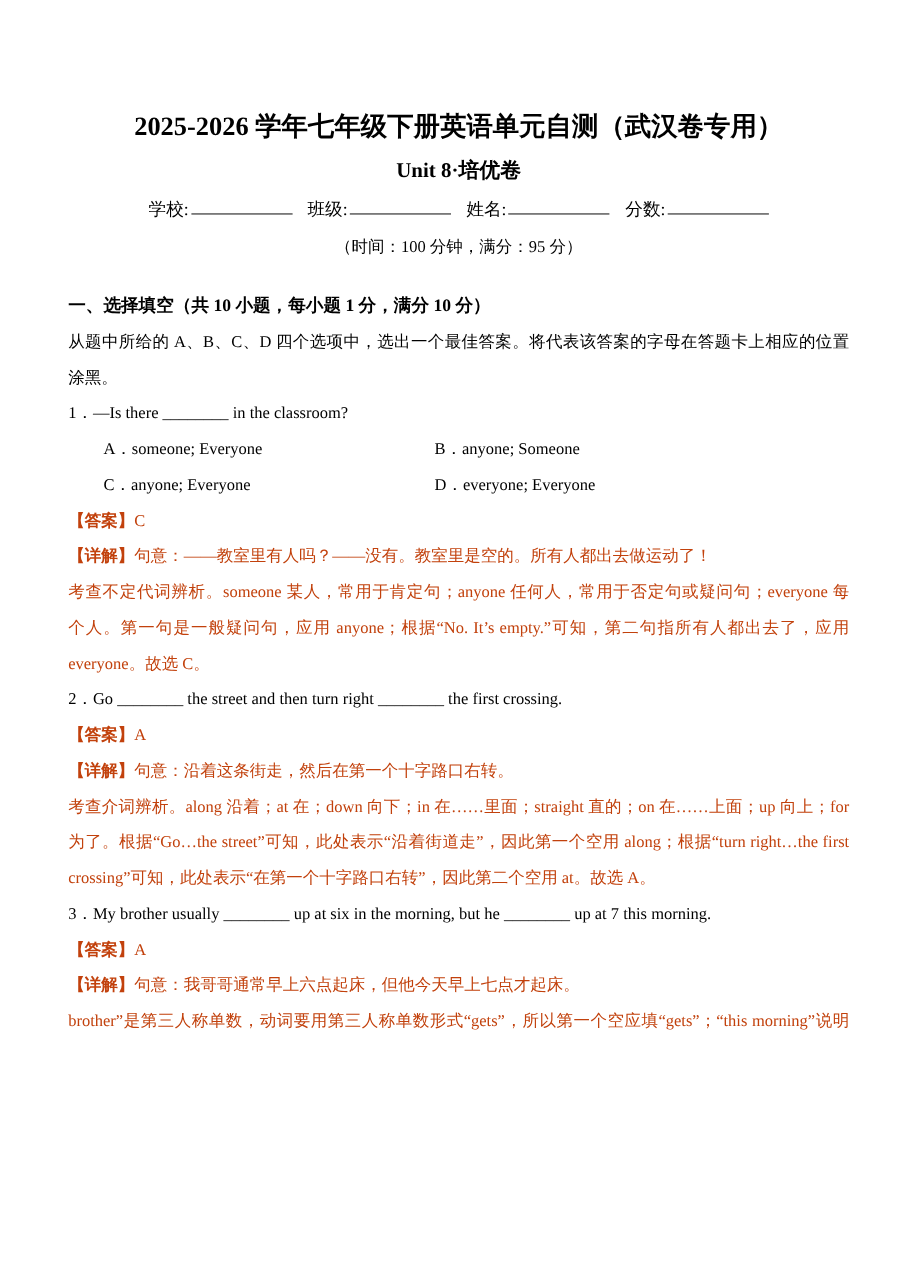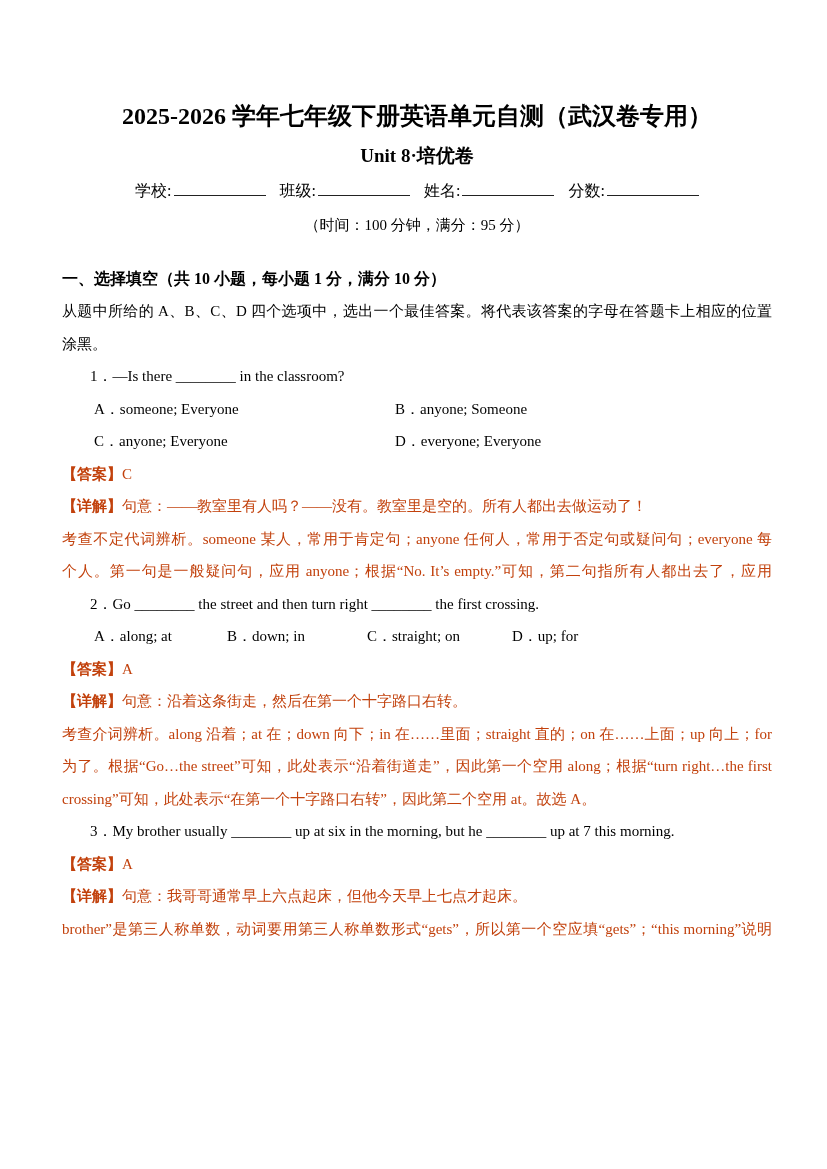--- a/index.html
+++ b/index.html
@@ -47,21 +47,21 @@
   .sec-heading {
     margin-top:20px;
     height:33px; line-height:33px;
     font-size:16px; font-weight:bold;
     white-space:nowrap;
   }
   .line {
     height:32.5px; line-height:32.5px;
     font-size:15px;
   }
-  .nw { white-space:nowrap;margin-left:28px; }
+  .nw { white-space:nowrap; }
   .just {
     text-align:justify;
     text-align-last:justify;
     text-justify:inter-character;
   }
   .red { color:#c2410c; }
   .b { font-weight:bold; }
   .opts {
     position:relative;
     height:32.5px; line-height:32.5px;
@@ -103,28 +103,23 @@
     <span class="opt-b2">D．everyone; Everyone</span>
   </div>
   <div class="line red">
     <span class="b">【答案】</span><span>C</span>
   </div>
   <div class="line red">
     <span class="b">【详解】</span><span>句意：——教室里有人吗？——没有。教室里是空的。所有人都出去做运动了！</span>
   </div>
   <div class="line red just">考查不定代词辨析。someone 某人，常用于肯定句；anyone 任何人，常用于否定句或疑问句；everyone 每</div>
   <div class="line red just">个人。第一句是一般疑问句，应用 anyone；根据“No. It’s empty.”可知，第二句指所有人都出去了，应用</div>
+  <div class="line red">everyone。故选 C。</div>
 
   <div class="line nw">2．Go ________ the street and then turn right ________ the first crossing.</div>
-  <div class="opts">
-    <span class="opt-a">A．along; at</span>
-    <span class="opt-b">B．down; in</span>
-    <span class="opt-c">C．straight; on</span>
-    <span class="opt-d">D．up; for</span>
-  </div>
   <div class="line red">
     <span class="b">【答案】</span><span>A</span>
   </div>
   <div class="line red">
     <span class="b">【详解】</span><span>句意：沿着这条街走，然后在第一个十字路口右转。</span>
   </div>
   <div class="line red just">考查介词辨析。along 沿着；at 在；down 向下；in 在……里面；straight 直的；on 在……上面；up 向上；for</div>
   <div class="line red just">为了。根据“Go…the street”可知，此处表示“沿着街道走”，因此第一个空用 along；根据“turn right…the first</div>
   <div class="line red">crossing”可知，此处表示“在第一个十字路口右转”，因此第二个空用 at。故选 A。</div>
 

